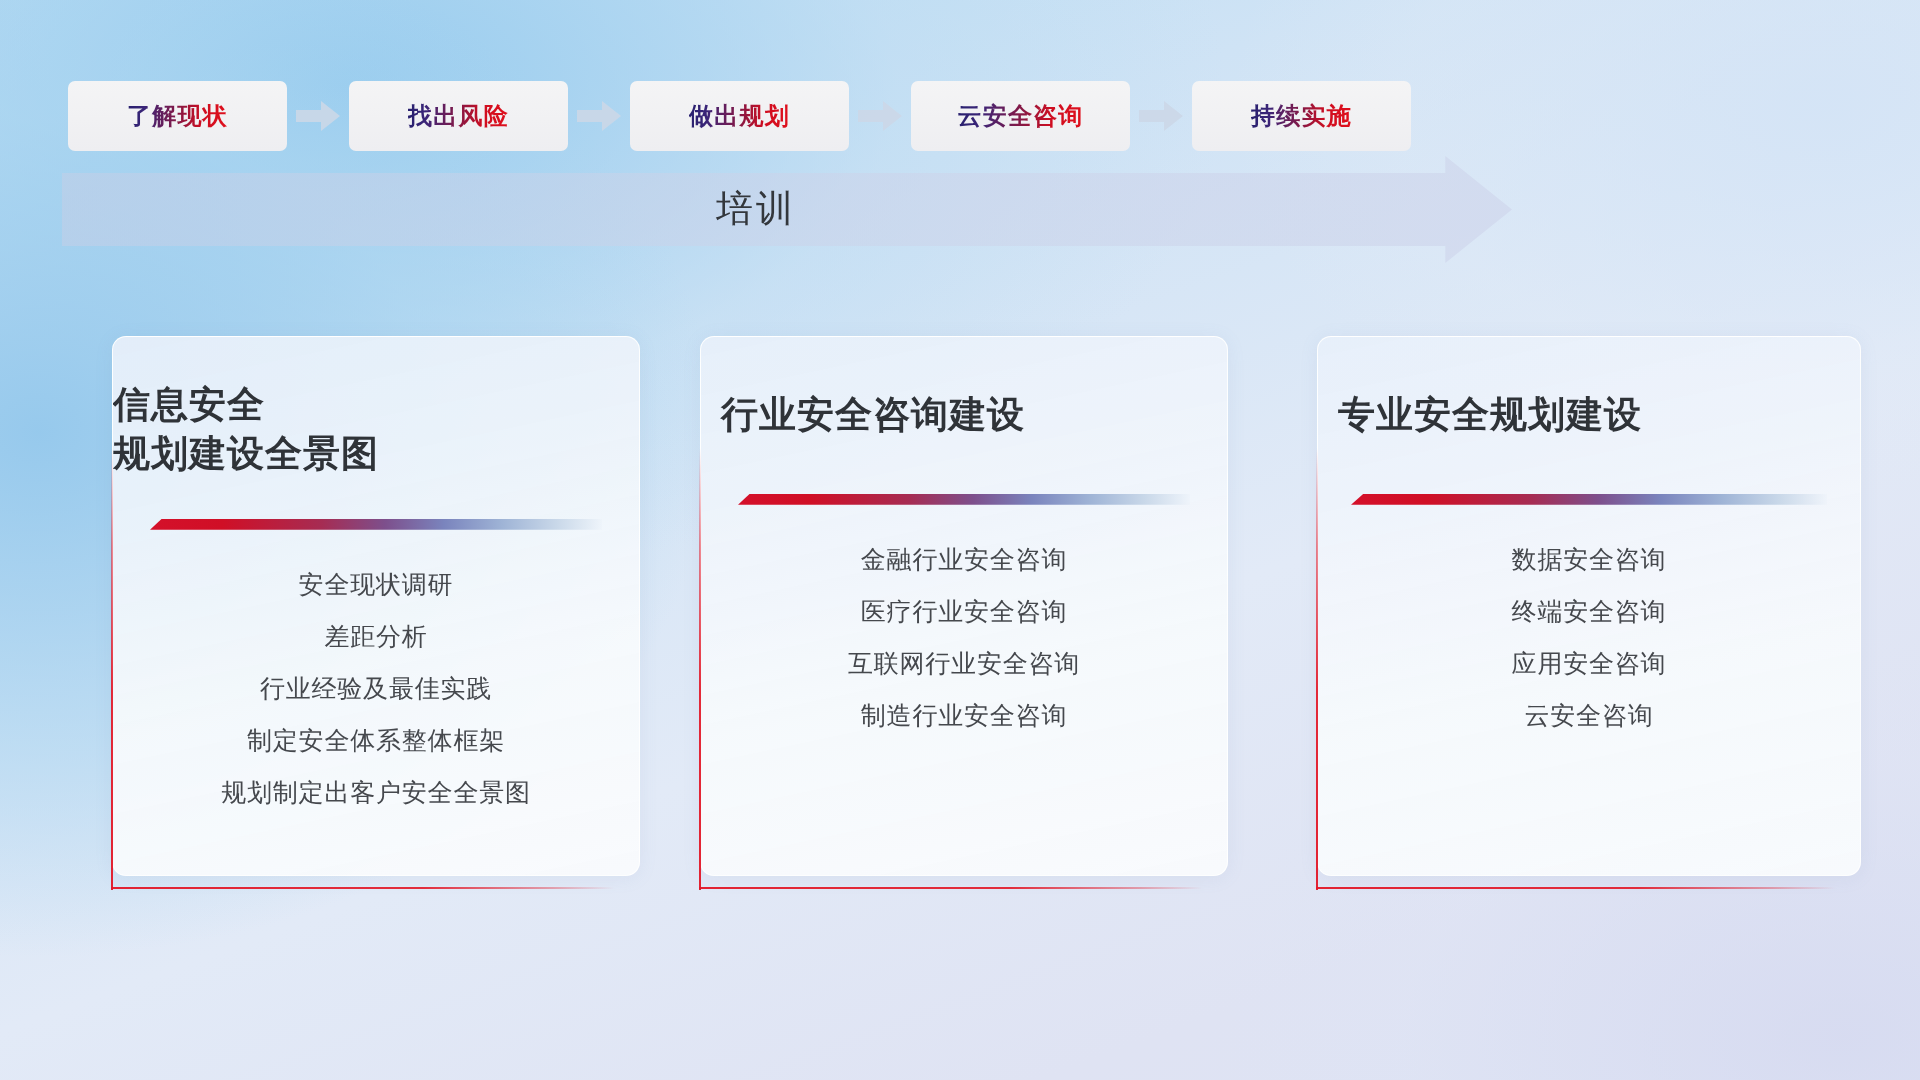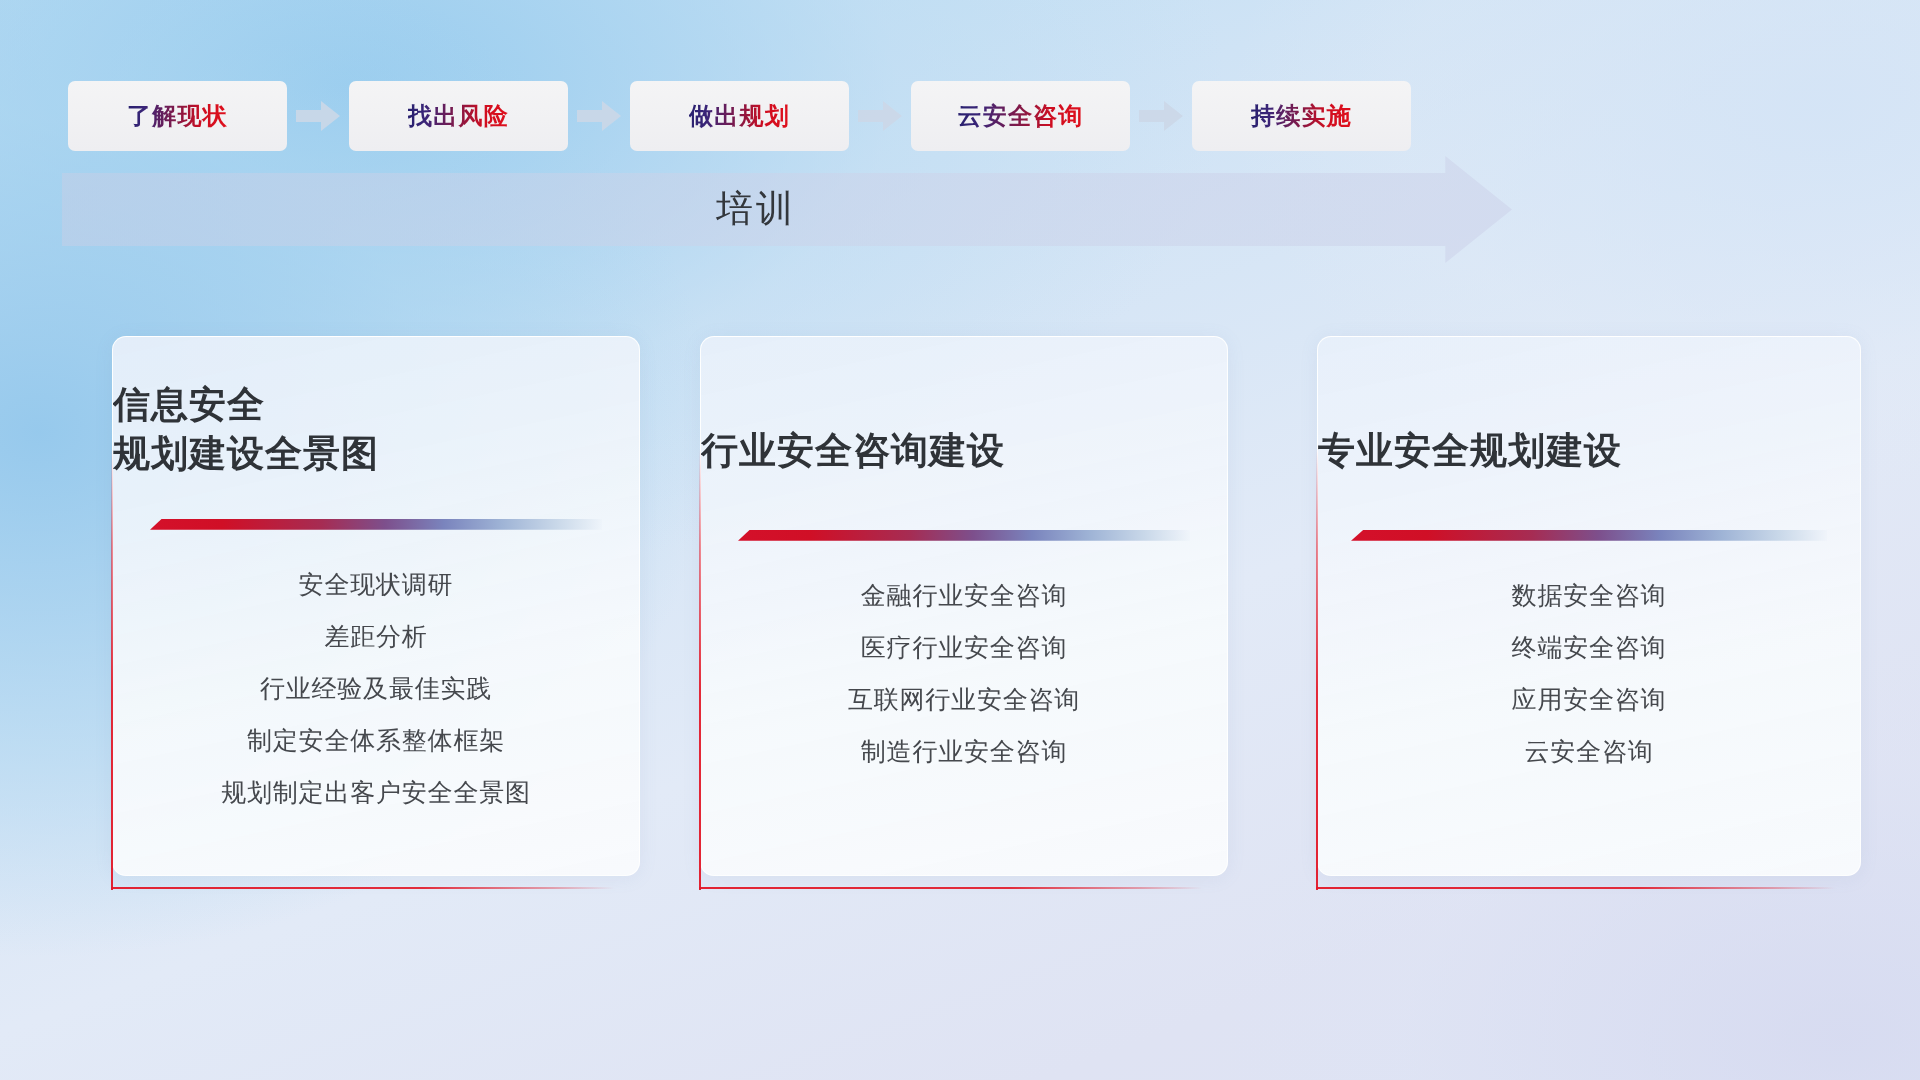--- a/index.html
+++ b/index.html
@@ -138,21 +138,21 @@
   .card-title {
     text-align: left;
     font-size: 37px;
     font-weight: 700;
     color: #2f3338;
     letter-spacing: 1px;
     line-height: 1.32;
     font-family: Liberation Mono, monospace;
   }
   .card.two-line .card-title { padding-top: 46px; }
-  .card.one-line .card-title { padding-top: 92px; }
+  .card.one-line .card-title { padding-top: 56px; margin-left: 20px; }
 
   .divider {
     height: 11px;
     margin: 0 auto;
     clip-path: polygon(0.0% 100%, 2.6% 0%, 100% 0%, 100% 100%);
     background: linear-gradient(90deg, #d4102a 0%, #d00f26 16%, #a62c53 38%, #7d4f8c 52%, #7a84bd 65%, #9fb4d6 78%, #c9d8e9 90%, rgba(226,235,245,0.15) 100%);
   }
   .card.two-line .divider { margin-top: 38px; }
   .card.one-line .divider { margin-top: 52px; }
 

